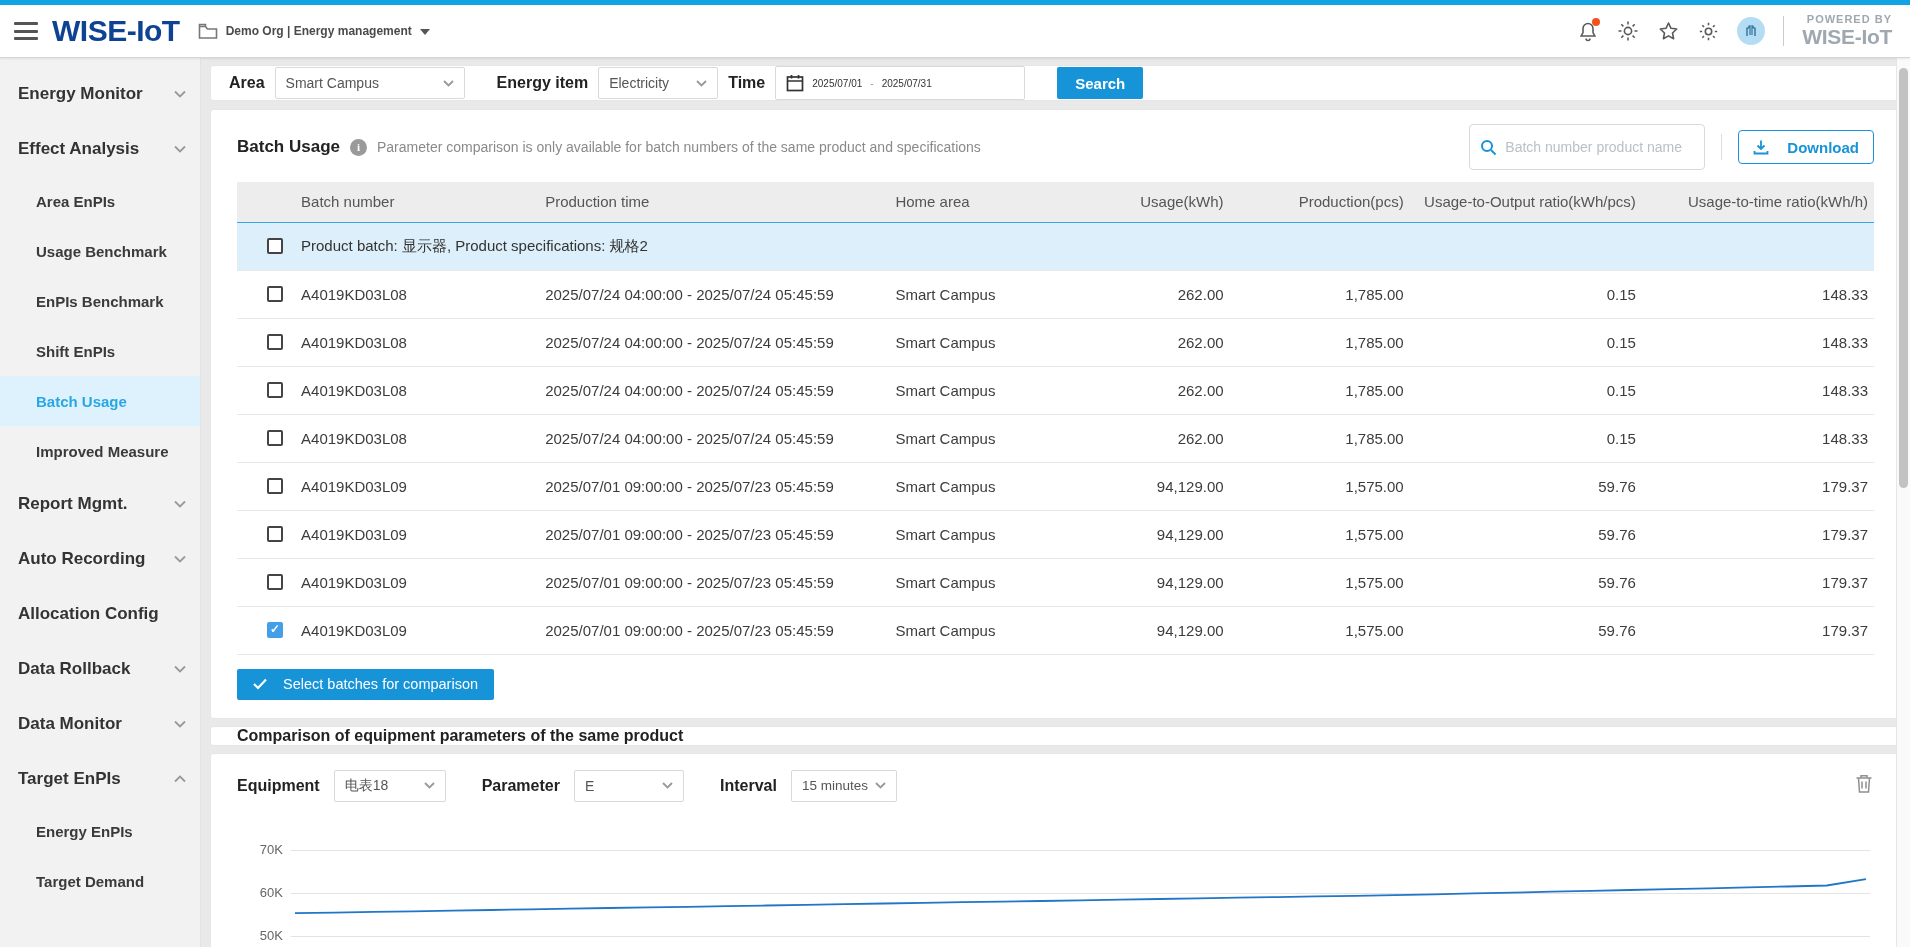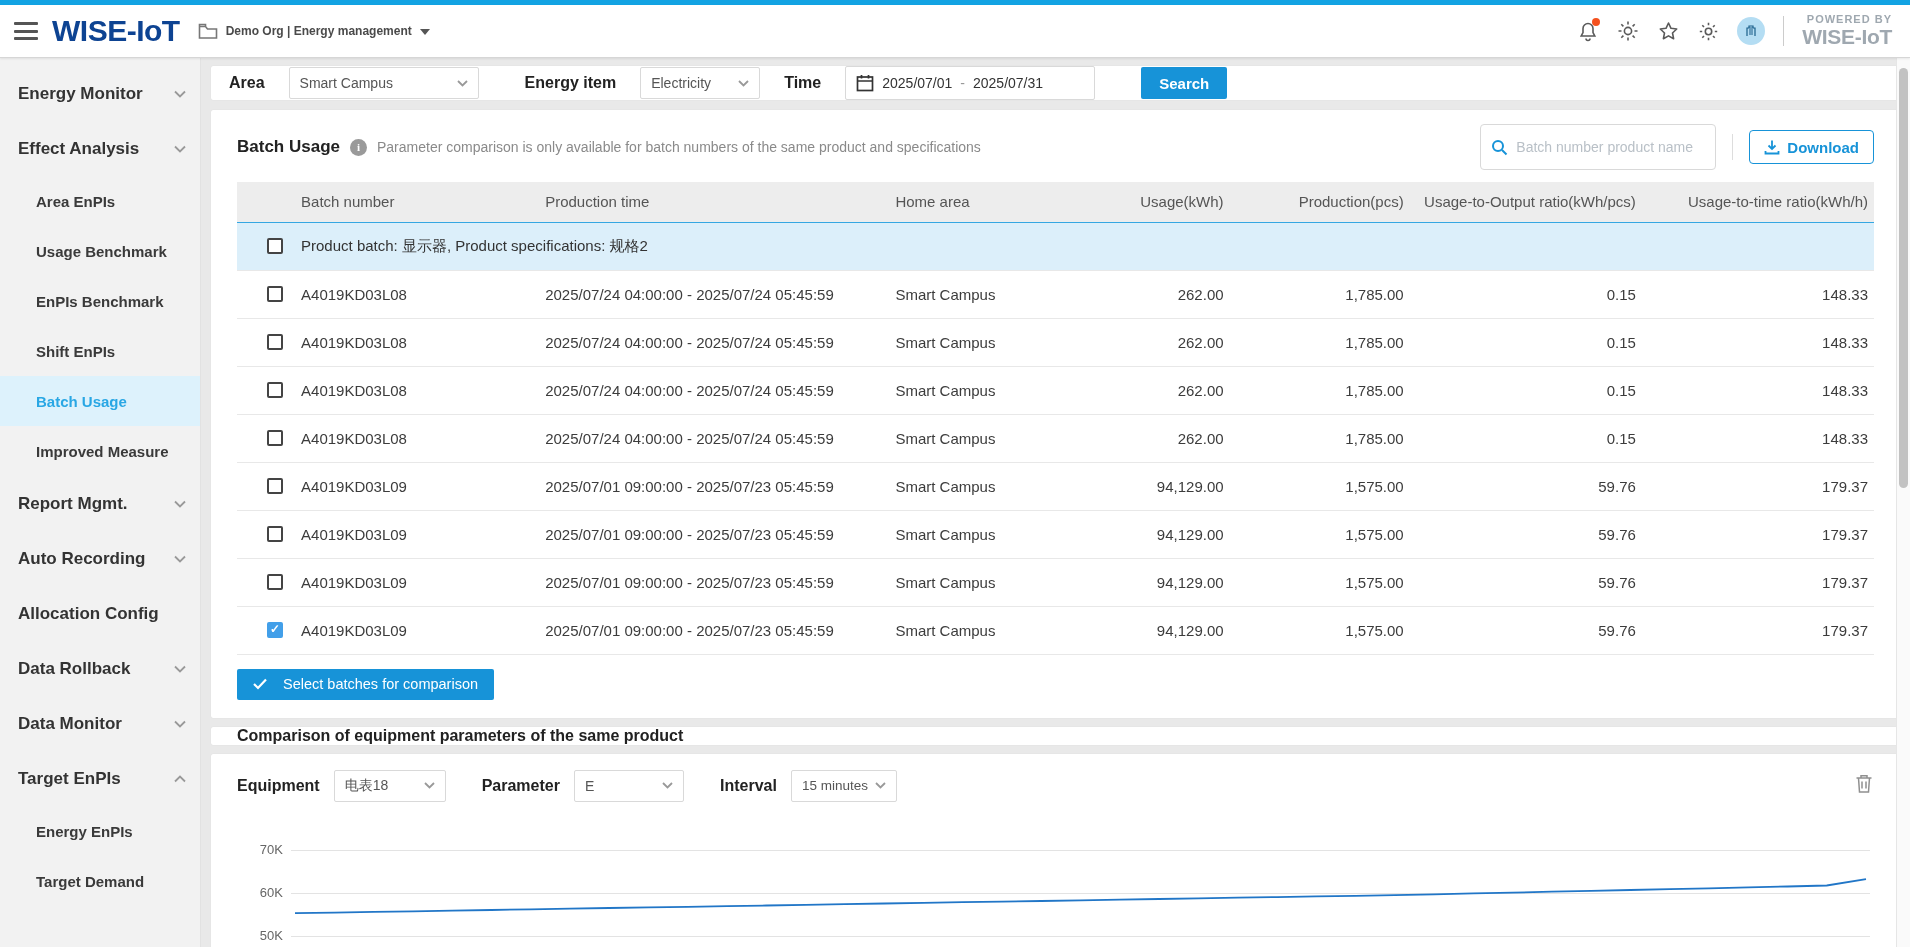--- a/index.html
+++ b/index.html
@@ -40,29 +40,29 @@
     font-size:17px; font-weight:700; color:#333; cursor:pointer; justify-content:space-between; }
   .side-sub { height:50px; display:flex; align-items:center; padding-left:36px;
     font-size:15px; font-weight:700; color:#3a3a3a; cursor:pointer; }
   .side-sub.active { background:#ddf2fc; color:#29a7e4; }
   .chev { stroke:#999; fill:none; stroke-width:1.8; }
 
   main { flex:1; padding:8px 10px 0 10px; overflow:hidden; display:flex; flex-direction:column; }
   .card { background:#fff; border-radius:2px; box-shadow:0 0 1px rgba(0,0,0,.12); }
 
   
-  .filter-card { height:54px; display:flex; align-items:center; gap:24px; padding:0 18px; }
+  .filter-card { height:54px; display:flex; align-items:center; gap:10px; padding:0 18px; }
   .flabel { font-size:16px; font-weight:700; color:#222; }
   .select { border:1px solid #d9d9d9; border-radius:2px; height:32px; background:#fff;
     display:flex; align-items:center; justify-content:space-between; padding:0 10px;
     font-size:14px; color:#555; cursor:pointer; }
   .sel-area { width:190px; margin-right:22px; }
   .sel-energy { width:120px; }
   .datebox { border:1px solid #d9d9d9; border-radius:2px; height:34px; width:250px;
-    display:flex; align-items:center; gap:8px; padding:0 10px; font-size:14px; color:#333;
+    display:flex; align-items:center; gap:8px; padding:0 10px; font-size:10px; color:#333;
     cursor:pointer; margin-right:22px; }
   .btn-primary { background:#1793d8; color:#fff; border:none; border-radius:2px;
     height:32px; padding:0 18px; font-size:15px; font-weight:700; cursor:pointer;
     font-family:"Liberation Sans",sans-serif; }
 
   
   .batch-card { margin-top:10px; }
   .batch-head { display:flex; align-items:center; padding:14px 26px 12px; gap:10px; }
   .sec-title { font-size:17px; font-weight:700; color:#222; }
   .info-ic { width:17px; height:17px; border-radius:50%; background:#9a9a9a; color:#fff;
@@ -71,21 +71,21 @@
   .note { font-size:14px; color:#8a8a8a; }
   .head-right { margin-left:auto; display:flex; align-items:center; gap:16px; }
   .searchbox { width:236px; height:46px; border:1px solid #d9d9d9; border-radius:4px;
     display:flex; align-items:center; padding:0 10px; gap:8px; background:#fff; }
   .searchbox input { border:none; outline:none; flex:1; font-size:14px; color:#333;
     font-family:"Liberation Sans",sans-serif; }
   .searchbox input::placeholder { color:#b9c0c7; }
   .vdiv { width:1px; height:26px; background:#ddd; }
   .btn-outline { height:34px; padding:0 14px; border:1px solid #1793d8; border-radius:4px;
     background:#fff; color:#1793d8; font-size:15px; font-weight:700; display:flex;
-    align-items:center; gap:7px; cursor:pointer; font-family:"Liberation Sans",sans-serif; }
+    align-items:center; gap:18px; cursor:pointer; font-family:"Liberation Sans",sans-serif; }
 
   table { width:calc(100% - 52px); margin:0 26px; border-collapse:collapse; table-layout:fixed; }
   thead tr { background:#ededed; height:40px; }
   th { font-size:15px; font-weight:400; color:#555; text-align:left; padding:0 6px; white-space:nowrap; overflow:hidden; }
   th.num, td.num { text-align:right; }
   tbody tr { height:48px; border-bottom:1px solid #e8e8e8; }
   td { font-size:15px; color:#3c3c3c; padding:0 6px; white-space:nowrap; overflow:hidden; }
   tr.group-row { background:#dceffa; border-top:1px solid #35a7e2; }
   tr.group-row td { font-weight:400; color:#333; }
   .cb { width:16px; height:16px; border:2px solid #444; background:#fff; border-radius:2px;

